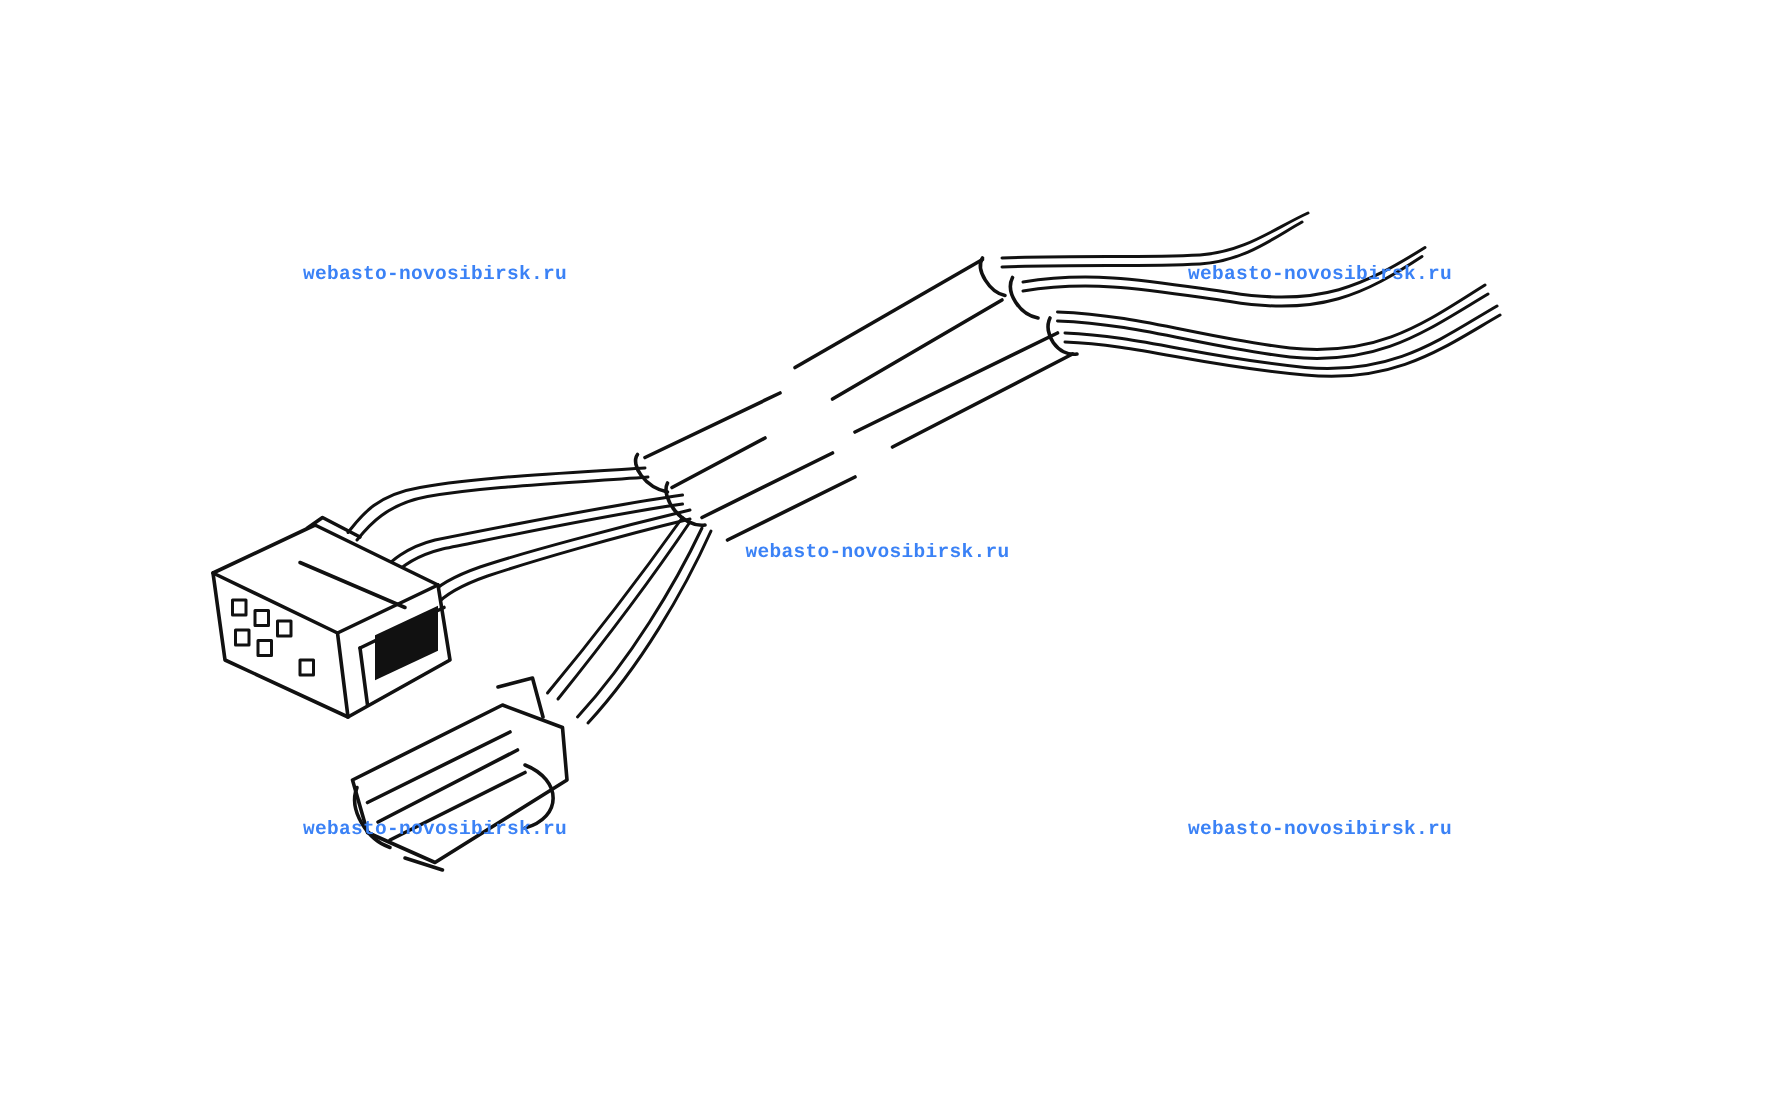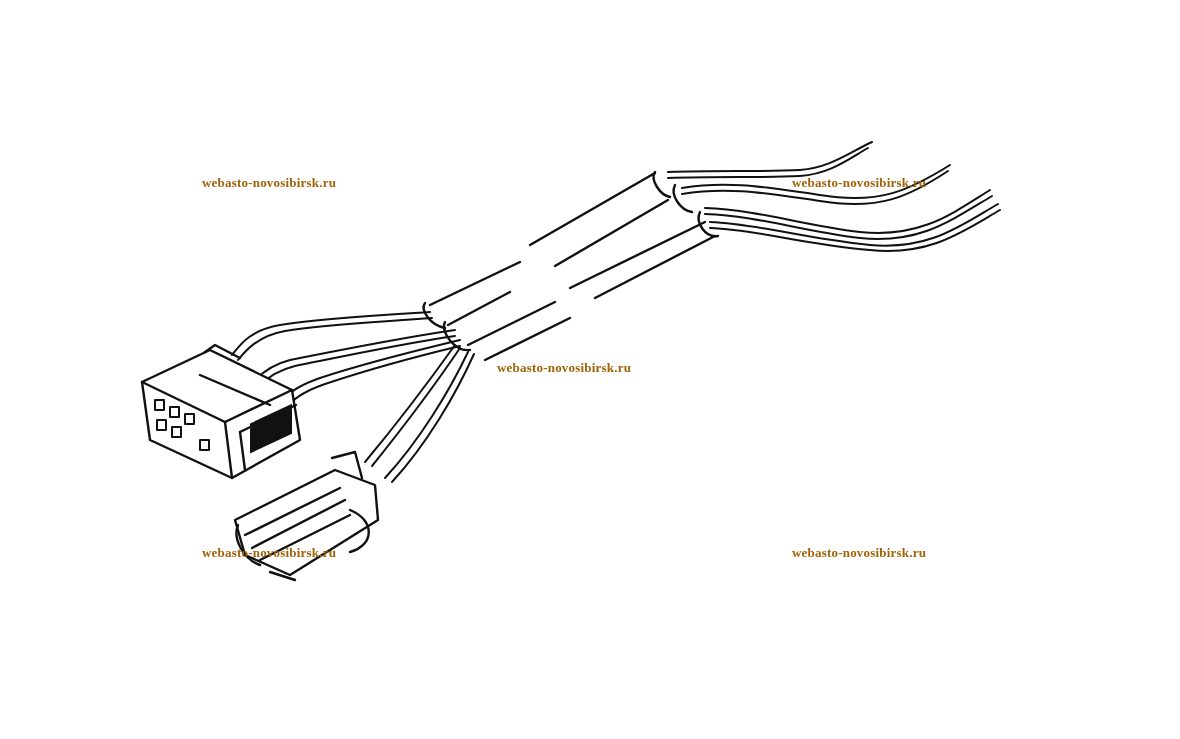--- a/index.html
+++ b/index.html
@@ -1,19 +1,19 @@
 <!DOCTYPE html>
 <html><head>
 <meta charset="utf-8">
 <style>
   html, body { margin:0; padding:0; background:#ffffff; }
   body { width:1180px; height:739px; position:relative; overflow:hidden; font-family:"DejaVu Sans", sans-serif; }
   .stage { position:absolute; left:0; top:0; width:1180px; height:739px; }
   svg.drawing { position:absolute; left:0; top:0; }
-  .wm { position:absolute; font-family:Liberation Serif, serif; font-weight:bold; font-size:13px; color:#a16207; letter-spacing:0.2px; white-space:nowrap; }
+  .wm { position:absolute; font-family:Liberation Mono, monospace; font-weight:bold; font-size:13px; color:#3b82f6; letter-spacing:0.2px; white-space:nowrap; }
 </style>
 </head>
 <body>
 
 <div class="stage">
   <svg class="drawing" width="1180" height="739" viewBox="0 0 1180 739">
     <g fill="none" stroke="#111" stroke-width="2.2" stroke-linecap="round" stroke-linejoin="round">
 
       <g stroke-width="2.4">
         <path d="M430 305 L520 262"></path>

